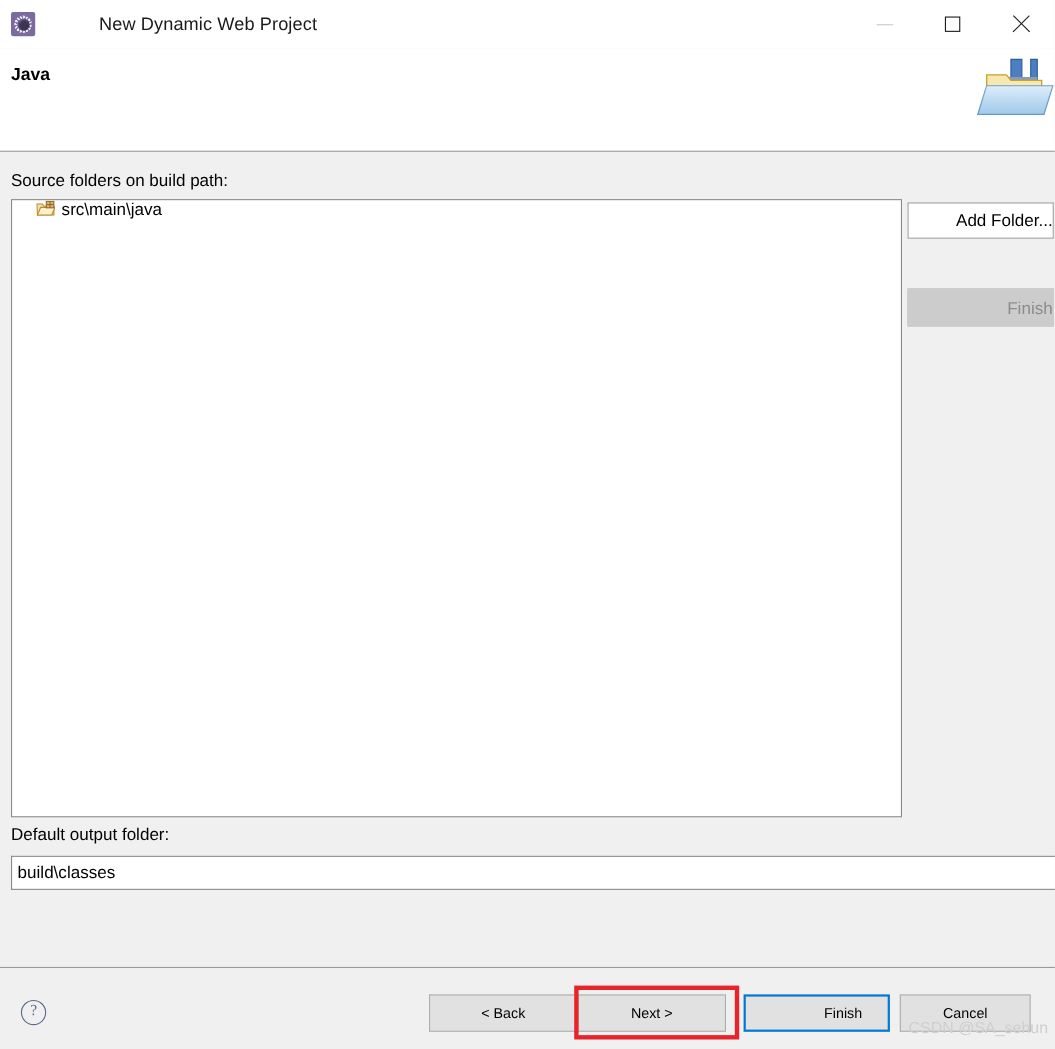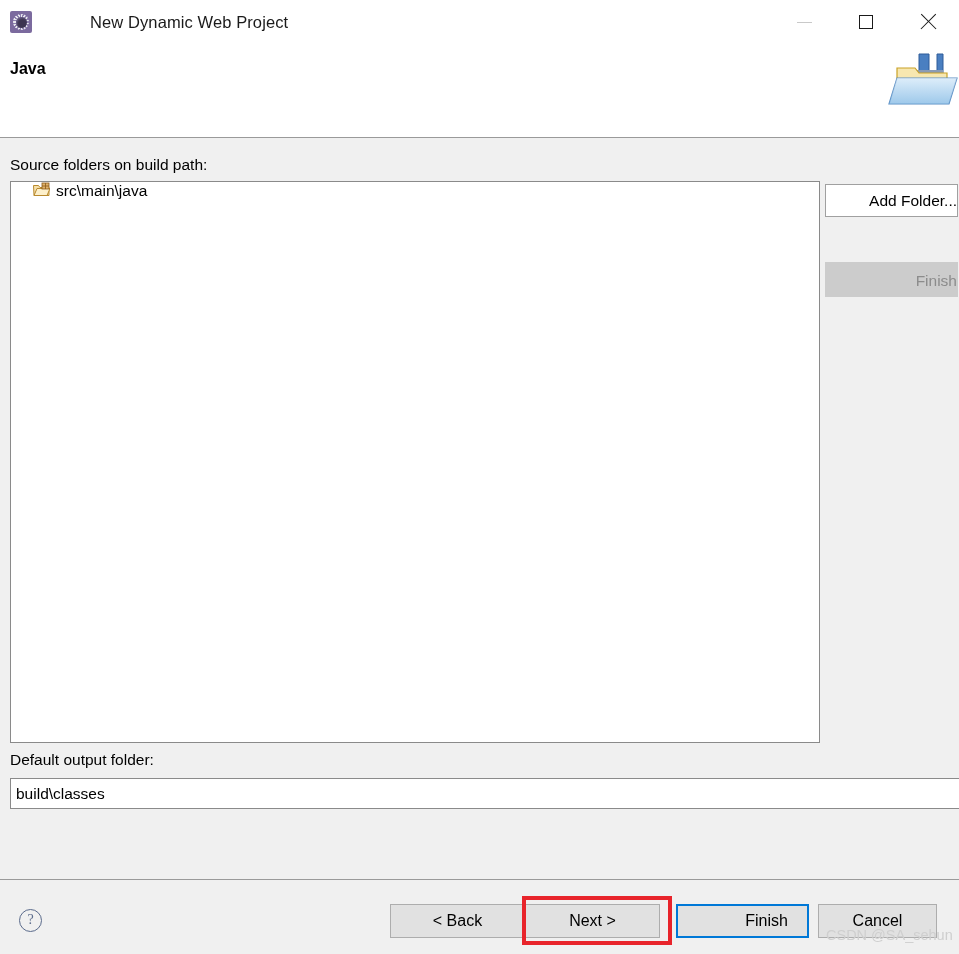--- a/index.html
+++ b/index.html
@@ -243,21 +243,21 @@
     font-family: "Liberation Serif", serif;
   }
   .dlg-btn {
     position: absolute;
     top: 904px;
     height: 34px;
     background: #e1e1e1;
     border: 1px solid #adadad;
     box-sizing: border-box;
     font-family: "Liberation Sans", sans-serif;
-    font-size: 16px;
+    font-size: 13px;
     color: #000;
     text-align: center;
     line-height: 32px;
   }
   #btn-back   { left: 390px; width: 135px; }
   #btn-next   { left: 525px; width: 135px; }
   #btn-finish { left: 676px; width: 133px; border: 2px solid #0078d7; line-height: 30px; padding-left: 48px; }
   #btn-cancel { left: 818px; width: 119px; }
   .red-box {
     position: absolute;

